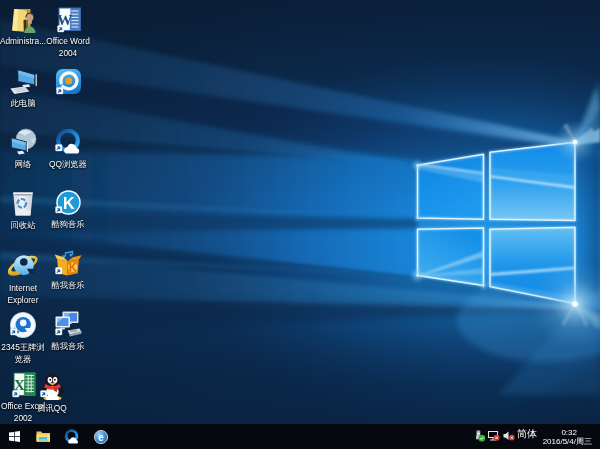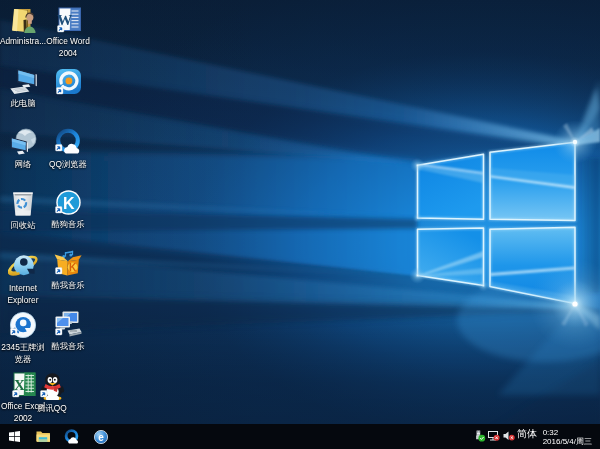--- a/index.html
+++ b/index.html
@@ -503,14 +503,14 @@
 <path d="M2,9 h6 m-3,-2.5 v2.5" stroke="#dfe3e6" stroke-width="1"></path>
 <circle cx="8.6" cy="6.8" r="3" fill="#d83535"></circle>
 <path d="M7.4,5.6 l2.4,2.4 m0,-2.4 l-2.4,2.4" stroke="#fff" stroke-width="0.9"></path>
 </svg>
 <svg class="tb" style="left:503px;top:7px" width="12" height="10" viewBox="0 0 12 10">
 <polygon points="0.5,3 2.5,3 5.5,0.5 5.5,9 2.5,6.5 0.5,6.5" fill="#dfe3e6"></polygon>
 <circle cx="8.8" cy="6.6" r="2.9" fill="#d83535"></circle>
 <path d="M7.7,5.5 l2.2,2.2 m0,-2.2 l-2.2,2.2" stroke="#fff" stroke-width="0.9"></path>
 </svg>
 <div class="trayTxt" style="left:517px;top:3px;font-size:10px">简体</div>
-<div class="trayTxt" style="right:8px;top:4px;font-size:8px;line-height:9px"><span style="margin-right:15px">0:32</span><br>2016/5/4/周三</div>
+<div class="trayTxt" style="right:8px;top:4px;font-size:8px;text-align:right;line-height:9px"><span style="margin-right:15px">0:32</span><br>2016/5/4/周三</div>
 </div>
 
 </body></html>

